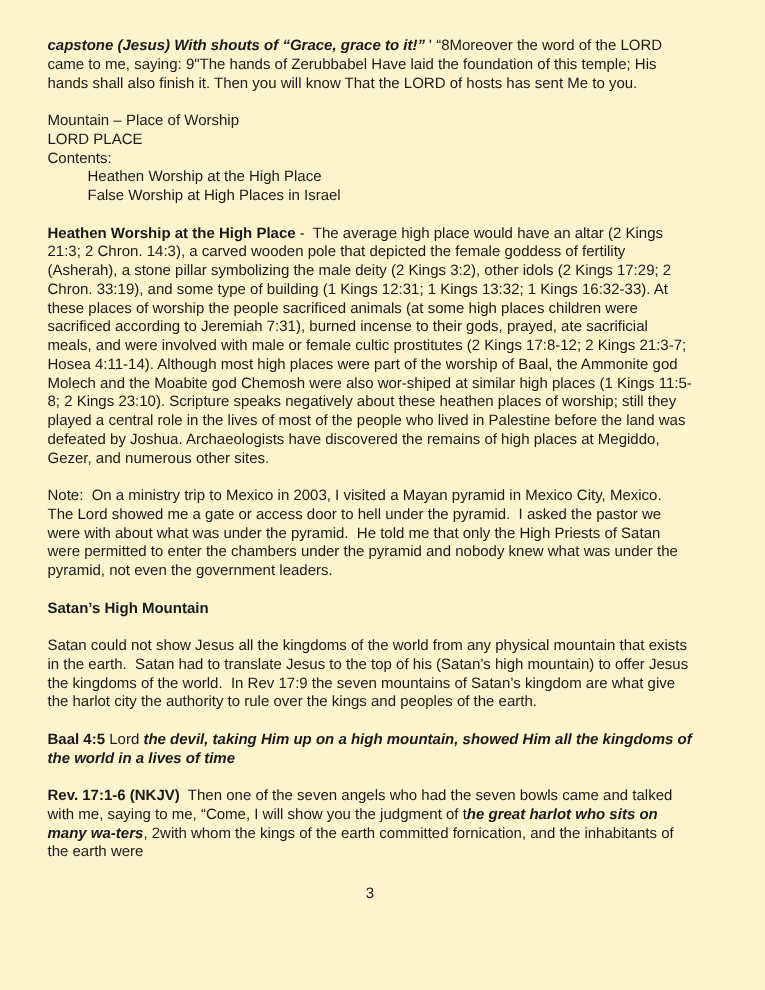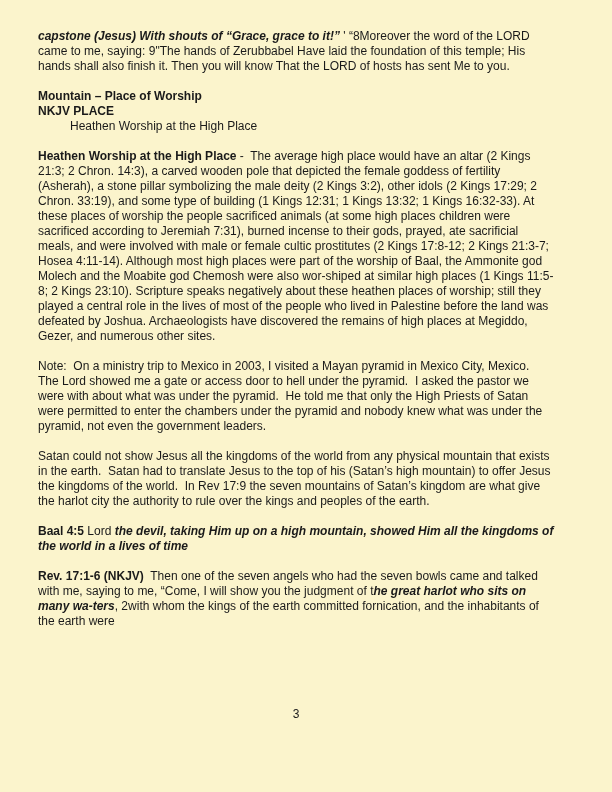--- a/index.html
+++ b/index.html
@@ -20,51 +20,54 @@
     line-height: 15px;
     overflow: hidden;
   }
   p {
     margin: 0 0 15px 0;
     white-space: pre-wrap;
   }
   .tight { margin: 0; }
   .b  { font-weight: bold; }
   .bi { font-weight: bold; font-style: italic; }
-  .heading-line { font-weight: bold; white-space: pre-wrap; }
+  .heading-line { font-weight: normal; white-space: pre-wrap; }
   .contents-list { margin: 0 0 15px 0; }
   .contents-item { padding-left: 32px; white-space: pre-wrap; }
   .page-number {
     position: absolute;
     left: 0;
     right: 0;
     top: 707px;
     text-align: center;
   }
 </style>
 </head>
 <body>
 
 <div class="page">
 
   <p><span class="bi">capstone (Jesus) With shouts of “Grace, grace to it!”</span><span> ' “8Moreover the word of the LORD came to me, saying: 9"The hands of Zerubbabel Have laid the foundation of this temple; His hands shall also finish it. Then you will know That the LORD of hosts has sent Me to you.</span></p>
 
   <div>
     <div class="heading-line">Mountain – Place of Worship</div>
-    <div class="heading-line">NKJV PLACE</div>
+    <div class="heading-line">LORD PLACE</div>
+    <div class="heading-line">Contents:</div>
     <div class="contents-list">
       <div class="contents-item">Heathen Worship at the High Place</div>
+      <div class="contents-item">False Worship at High Places in Israel</div>
     </div>
   </div>
 
 
   <p><span class="b">Heathen Worship at the High Place</span><span> -  The average high place would have an altar (2 Kings 21:3; 2 Chron. 14:3), a carved wooden pole that depicted the female goddess of fertility (Asherah), a stone pillar symbolizing the male deity (2 Kings 3:2), other idols (2 Kings 17:29; 2 Chron. 33:19), and some type of building (1 Kings 12:31; 1 Kings 13:32; 1 Kings 16:32-33). At these places of worship the people sacrificed animals (at some high places children were sacrificed according to Jeremiah 7:31), burned incense to their gods, prayed, ate sacrificial meals, and were involved with male or female cultic prostitutes (2 Kings 17:8-12; 2 Kings 21:3-7; Hosea 4:11-14). Although most high places were part of the worship of Baal, the Ammonite god Molech and the Moabite god Chemosh were also wor-shiped at similar high places (1 Kings 11:5-8; 2 Kings 23:10). Scripture speaks negatively about these heathen places of worship; still they played a central role in the lives of most of the people who lived in Palestine before the land was defeated by Joshua. Archaeologists have discovered the remains of high places at Megiddo, Gezer, and numerous other sites.</span></p>
 
   <p>Note:  On a ministry trip to Mexico in 2003, I visited a Mayan pyramid in Mexico City, Mexico.  The Lord showed me a gate or access door to hell under the pyramid.  I asked the pastor we were with about what was under the pyramid.  He told me that only the High Priests of Satan were permitted to enter the chambers under the pyramid and nobody knew what was under the pyramid, not even the government leaders.</p>
 
+  <p class="b">Satan’s High Mountain</p>
 
   <p>Satan could not show Jesus all the kingdoms of the world from any physical mountain that exists in the earth.  Satan had to translate Jesus to the top of his (Satan’s high mountain) to offer Jesus the kingdoms of the world.  In Rev 17:9 the seven mountains of Satan’s kingdom are what give the harlot city the authority to rule over the kings and peoples of the earth.</p>
 
   <p><span class="b">Baal 4:5</span><span> Lord </span><span class="bi">the devil, taking Him up on a high mountain, showed Him all the kingdoms of the world in a lives of time</span></p>
 
   <p class="tight"><span class="b">Rev. 17:1-6 (NKJV)</span><span>  Then one of the seven angels who had the seven bowls came and talked with me, saying to me, “Come, I will show you the judgment of t</span><span class="bi">he great harlot who sits on many wa-ters</span><span>, 2with whom the kings of the earth committed fornication, and the inhabitants of the earth were</span></p>
 
   <div class="page-number">3</div>
 
 </div>

